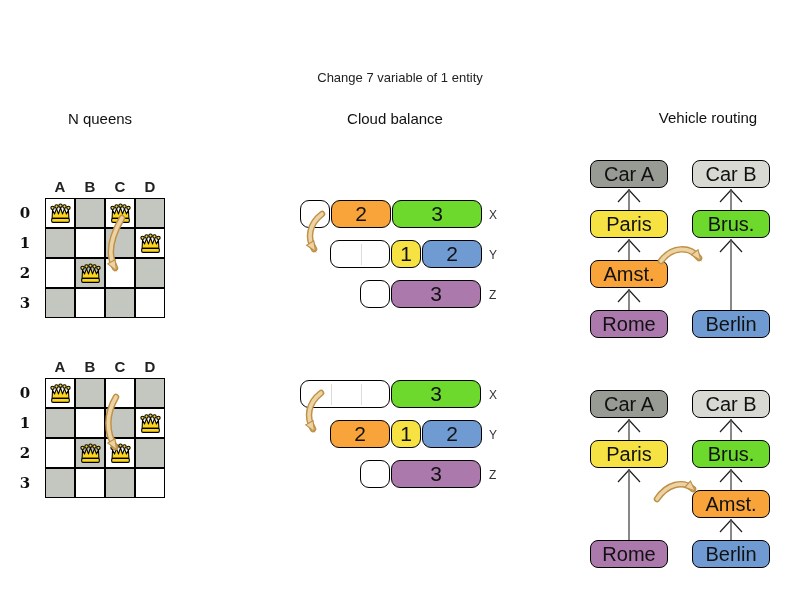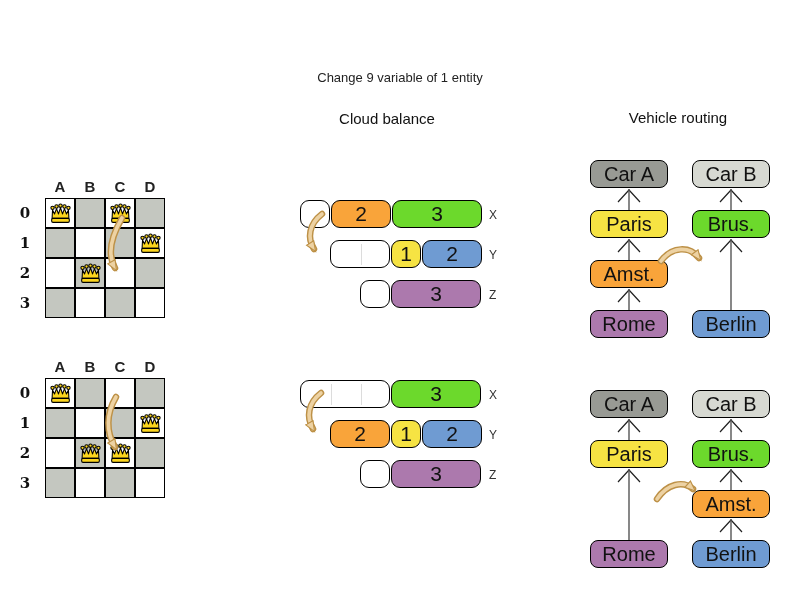--- a/index.html
+++ b/index.html
@@ -51,24 +51,25 @@
     font-size:20px;color:#111;
   }
   #overlay{position:absolute;left:0;top:0;z-index:10;pointer-events:none;}
   .arrowOuter{fill:none;stroke:#bd9147;stroke-width:6.5;stroke-linecap:round;}
   .arrowInner{fill:none;stroke:#edd2a3;stroke-width:3.6;stroke-linecap:round;}
 </style>
 </head>
 <body>
 
 <div id="canvas">
-  <div class="subtitle">Change 9 variable of 1 entity</div>
+  <div class="subtitle">Change 7 variable of 1 entity</div>
 
-  <div class="secHeader" style="left:307px;width:160px;">Cloud balance</div>
-  <div class="secHeader two" style="left:588px;width:180px;text-align:center;">
+  <div class="secHeader" style="left:25px;width:150px;">N queens</div>
+  <div class="secHeader" style="left:315px;width:160px;">Cloud balance</div>
+  <div class="secHeader two" style="left:618px;width:180px;text-align:center;">
     <div>Vehicle routing</div>
   </div>
 
   <svg id="overlay" width="800" height="600" viewBox="0 0 800 600">
       <polyline points="720,532 731,520 742,532" fill="none" stroke="#222" stroke-width="1.2"></polyline>
       <line x1="731" y1="540" x2="731" y2="519" stroke="#555" stroke-width="1.4"></line>
       <polyline points="720,482 731,470 742,482" fill="none" stroke="#222" stroke-width="1.2"></polyline>
       <line x1="731" y1="490" x2="731" y2="469" stroke="#555" stroke-width="1.4"></line>
       <polyline points="720,432 731,420 742,432" fill="none" stroke="#222" stroke-width="1.2"></polyline>
       <line x1="731" y1="440" x2="731" y2="419" stroke="#555" stroke-width="1.4"></line>

